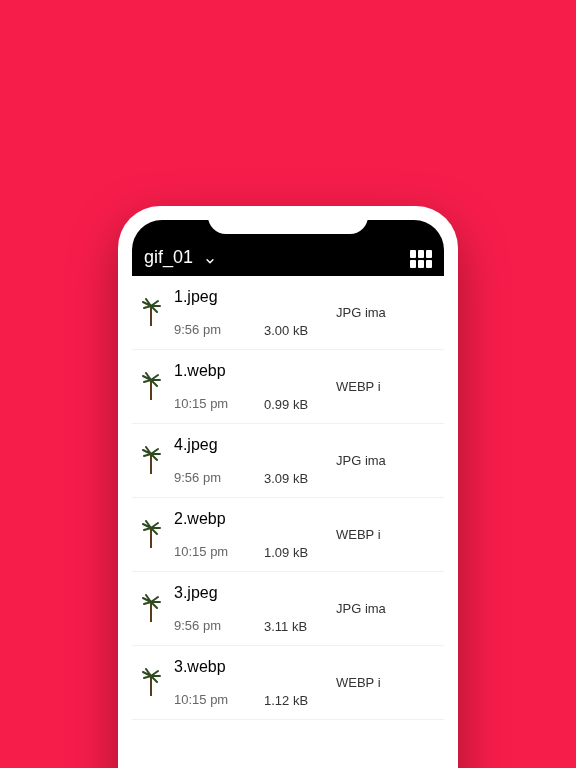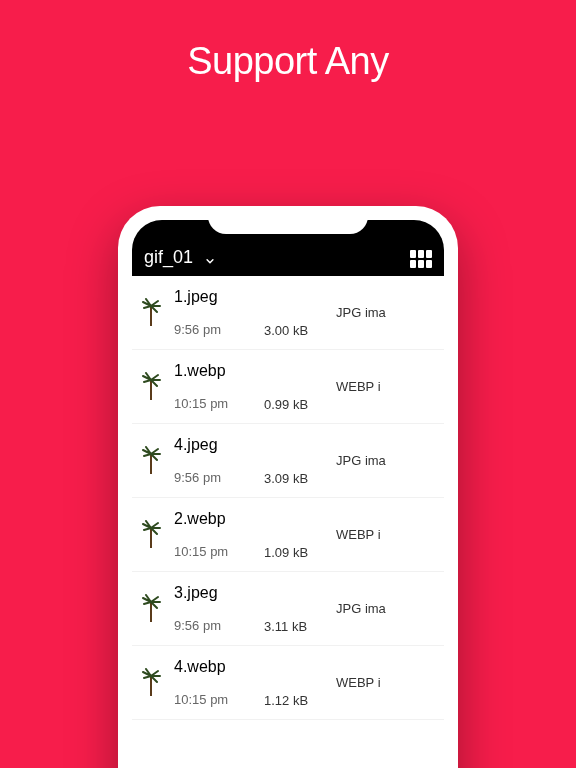--- a/index.html
+++ b/index.html
@@ -126,21 +126,20 @@
   .namecell { display:flex; flex-direction:column; justify-content:center; }
   .fname { font-size: 16px; color:#000; line-height:1.1; }
   .ftime { font-size: 13px; color:#666; margin-top:16px; }
   .fsize { font-size: 13px; color:#333; text-align:left;margin-top:36px; }
   .ftype { font-size: 13px; color:#333; white-space:nowrap; overflow:hidden; }
 </style>
 </head>
 <body>
 
 <div class="headline">
-  <div class="line1">Support Any</div>
 </div>
 
 <div class="phone">
   <div class="notch"></div>
   <div class="screen">
 
     <div class="appbar">
       <span class="appbar-title">gif_01</span>
       <span class="chevron">
         <svg viewBox="0 0 24 24">
@@ -231,21 +230,21 @@
           <div class="ftype">JPG ima</div>
         </div>
         <div class="row">
           <div class="thumb">
   <svg viewBox="0 0 24 30">
     <rect x="10" y="8" width="2" height="20" fill="#5a3b1a"></rect>
     <path d="M11 8 L3 4 M11 8 L4 10 M11 8 L6 1 M11 8 L18 3 M11 8 L20 8 M11 8 L17 14" stroke="#2e4a1f" stroke-width="2" stroke-linecap="round"></path>
   </svg>
 </div>
           <div class="namecell">
-            <span class="fname">4.webp</span>
+            <span class="fname">3.webp</span>
             <span class="ftime">10:15 pm</span>
           </div>
           <div class="fsize">1.12 kB</div>
           <div class="ftype">WEBP i</div>
         </div>
       </div>
 
   </div>
 </div>
 

